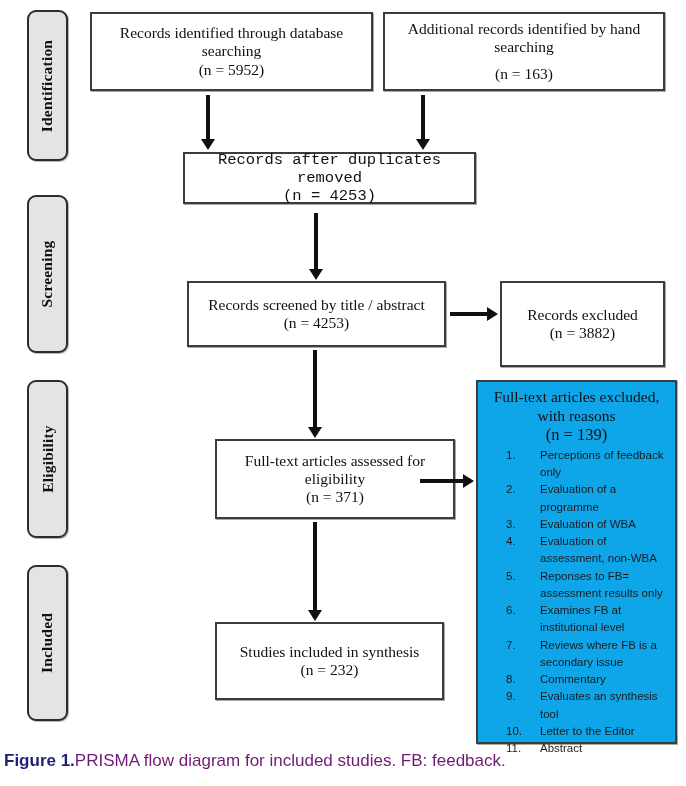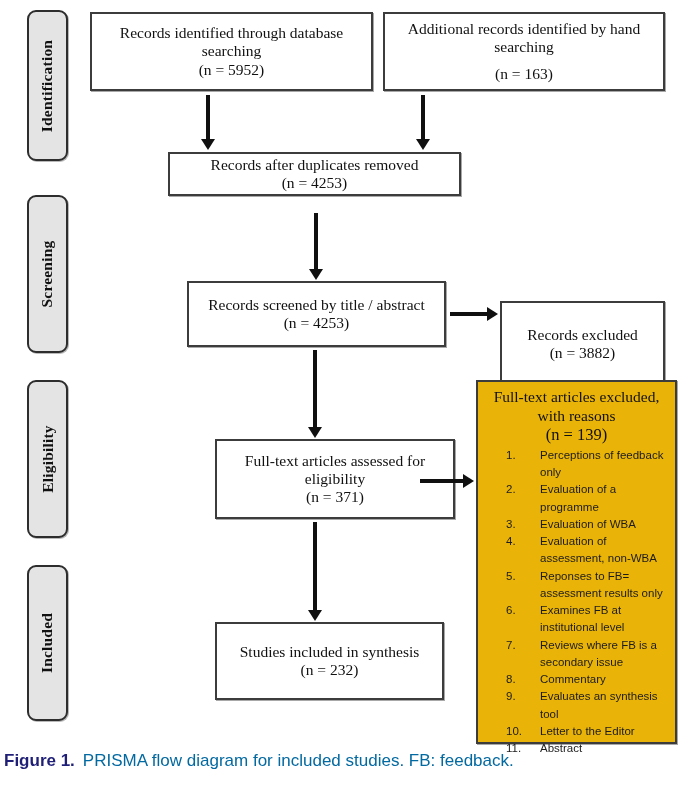--- a/index.html
+++ b/index.html
@@ -49,31 +49,31 @@
     flex-direction: column;
     align-items: center;
     justify-content: center;
     text-align: center;
     font-size: 15.5px;
     line-height: 1.18;
     padding: 4px 8px;
   }
   .box-db        { left: 90px;  top: 12px;  width: 283px; height: 79px; }
   .box-hand      { left: 383px; top: 12px;  width: 282px; height: 79px; gap: 8px; }
-  .box-dup       { left: 168px; top: 152px; width: 293px; height: 44px; }
+  .box-dup       { left: 183px; top: 152px; width: 293px; height: 52px; font-family: Liberation Mono, monospace; }
   .box-screened  { left: 187px; top: 281px; width: 259px; height: 66px; }
-  .box-excluded  { left: 500px; top: 281px; width: 165px; height: 86px; margin-top: 20px; }
+  .box-excluded  { left: 500px; top: 281px; width: 165px; height: 86px; }
   .box-fulltext  { left: 215px; top: 439px; width: 240px; height: 80px; }
   .box-included  { left: 215px; top: 622px; width: 229px; height: 78px; }
 
   
   .box-reasons {
     left: 476px; top: 380px; width: 201px; height: 364px;
     position: absolute;
-    background: #eab308;
+    background: #0ea5e9;
     border: 2px solid #3c3c3c;
     box-shadow: 1px 1px 0 #a8a8a8;
     padding: 6px 4px 2px 4px;
     display: flex;
     flex-direction: column;
   }
   .box-reasons .rtitle {
     text-align: center;
     font-size: 15.5px;
     line-height: 1.2;
@@ -129,23 +129,22 @@
     position: absolute;
     left: 4px;
     top: 751px;
     font-family: "Liberation Sans", "DejaVu Sans", sans-serif;
     font-size: 17px;
     white-space: nowrap;
   }
   .caption .cap-label {
     font-weight: bold;
     color: #1f1f78;
-    margin-right: 8px;
-  }
-  .caption .cap-text { color: #0369a1; }
+  }
+  .caption .cap-text { color: #701a75; }
 </style>
 </head>
 <body>
 
 <div class="canvas">
 
   <div class="stage stage-identification">
     <span>Identification</span>
   </div>
   <div class="stage stage-screening">

